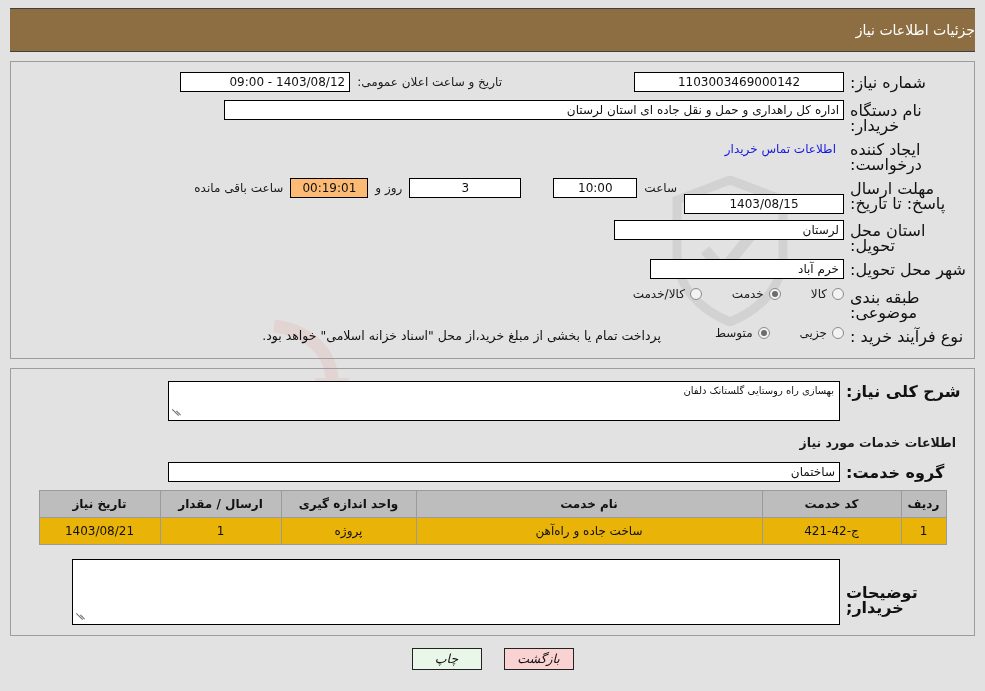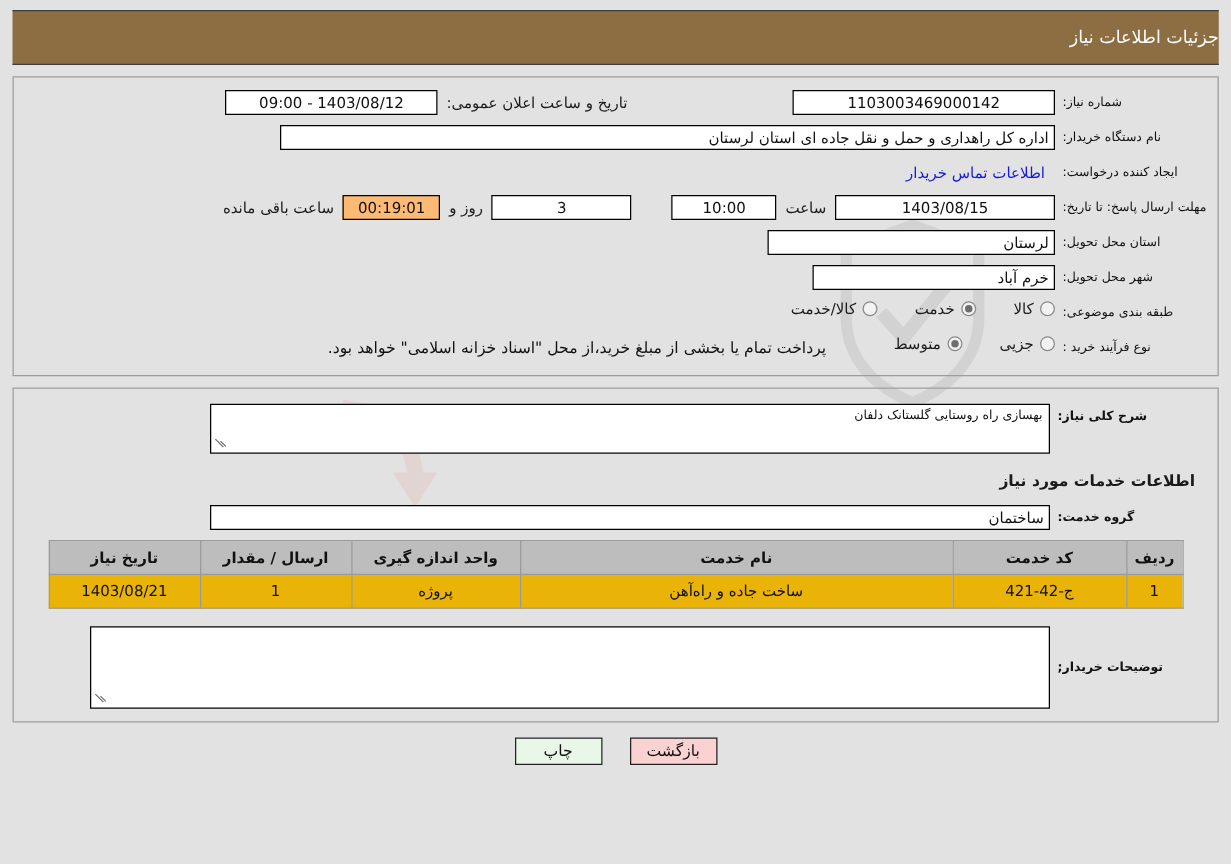--- a/index.html
+++ b/index.html
@@ -93,21 +93,21 @@
     justify-content: flex-start;
     margin-bottom: 6px;
     min-height: 22px;
   }
   .lbl {
     width: 124px;
     flex: 0 0 124px;
     text-align: left;
     padding-left: 6px;
     padding-top: 3px;
-    font-size: 10px;
+    font-size: 16px;
     color: #111;
     box-sizing: border-box;
     line-height: 15px;
   }
   .lbl-b { font-weight: bold; }
 
   .inp {
     background: #ffffff;
     border: 1px solid #000000;
     height: 20px;
@@ -254,20 +254,21 @@
     height: 22px;
     min-width: 70px;
     font-size: 12.5px;
     line-height: 20px;
     text-align: center;
     padding: 0 12px;
     cursor: pointer;
     box-sizing: border-box;
     font-family: "DejaVu Sans", "Liberation Sans", sans-serif;
     color: #111;
+    font-style: italic;
   }
   .btn-print  { background: #e9f7e9; }
   .btn-back   { background: #fbd2d2; }
 </style>
 </head>
 <body>
 
 <div class="watermark">
   <svg class="wm-shield" viewBox="0 0 118 150">
     <path d="M59 4 L112 24 V78 C112 112 88 134 59 146 C30 134 6 112 6 78 V24 Z" fill="none" stroke="#b0b0b0" stroke-width="9"></path>
@@ -282,36 +283,36 @@
 <div class="titlebar">
   <span class="t">جزئیات اطلاعات نیاز</span>
 </div>
 
 <div class="panel panel-top">
 
   <div class="row">
     <div class="lbl">شماره نیاز:</div>
     <div class="inp ctr" style="width:210px;">1103003469000142</div>
     <div class="mini-lbl" style="margin-right:125px;">تاریخ و ساعت اعلان عمومی:</div>
-    <div class="inp ctr" style="width:170px;">1403/08/12 - 09:00</div>
+    <div class="inp ctr" style="width:170px;text-align:right;">1403/08/12 - 09:00</div>
   </div>
 
   <div class="row">
     <div class="lbl">نام دستگاه خریدار:</div>
     <div class="inp rt" style="width:620px;">اداره کل راهداری و حمل و نقل جاده ای استان لرستان</div>
   </div>
 
   <div class="row">
     <div class="lbl">ایجاد کننده درخواست:</div>
     <div class="link">اطلاعات تماس خریدار</div>
   </div>
 
   <div class="row">
     <div class="lbl">مهلت ارسال پاسخ: تا تاریخ:</div>
-    <div class="inp ctr" style="width:176px;">1403/08/15</div>
+    <div class="inp ctr" style="width:160px;margin-top:16px;">1403/08/15</div>
     <div class="mini-lbl">ساعت</div>
     <div class="inp ctr" style="width:84px;">10:00</div>
     <div class="inp ctr" style="width:112px;margin-right:32px;">3</div>
     <div class="mini-lbl">روز و</div>
     <div class="inp ctr cream" style="width:78px;">00:19:01</div>
     <div class="mini-lbl">ساعت باقی مانده</div>
   </div>
 
   <div class="row">
     <div class="lbl">استان محل تحویل:</div>

